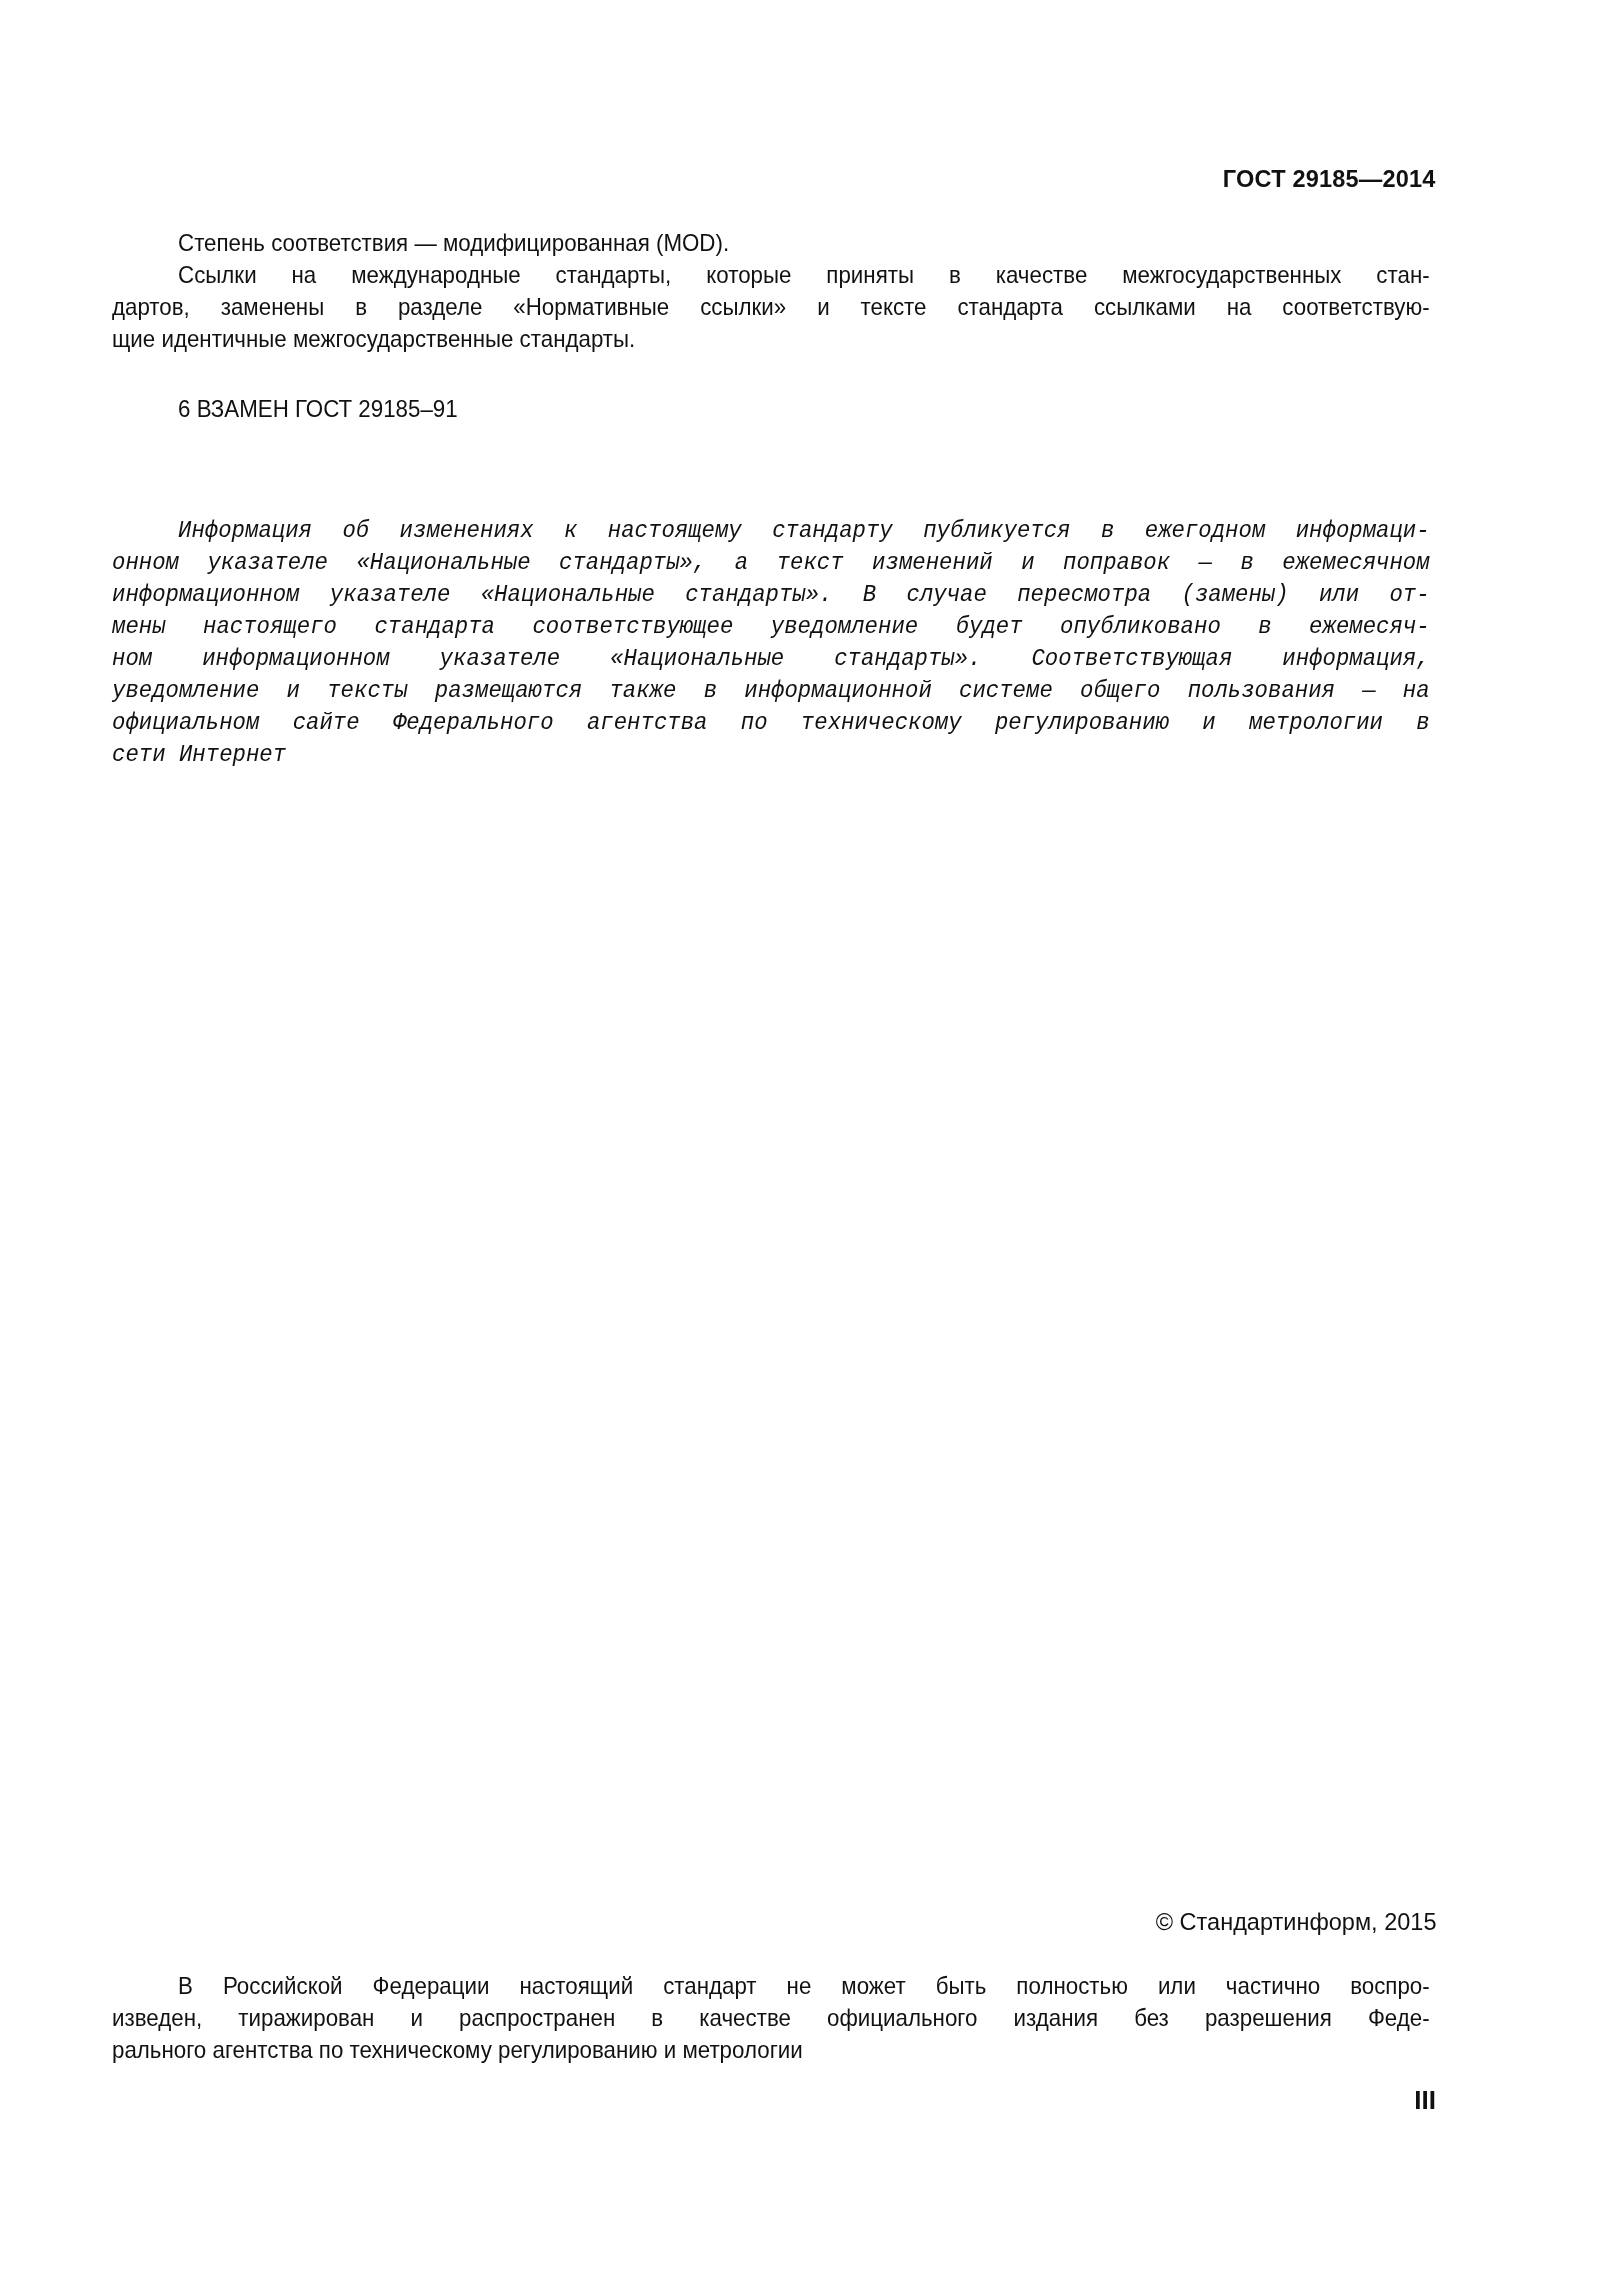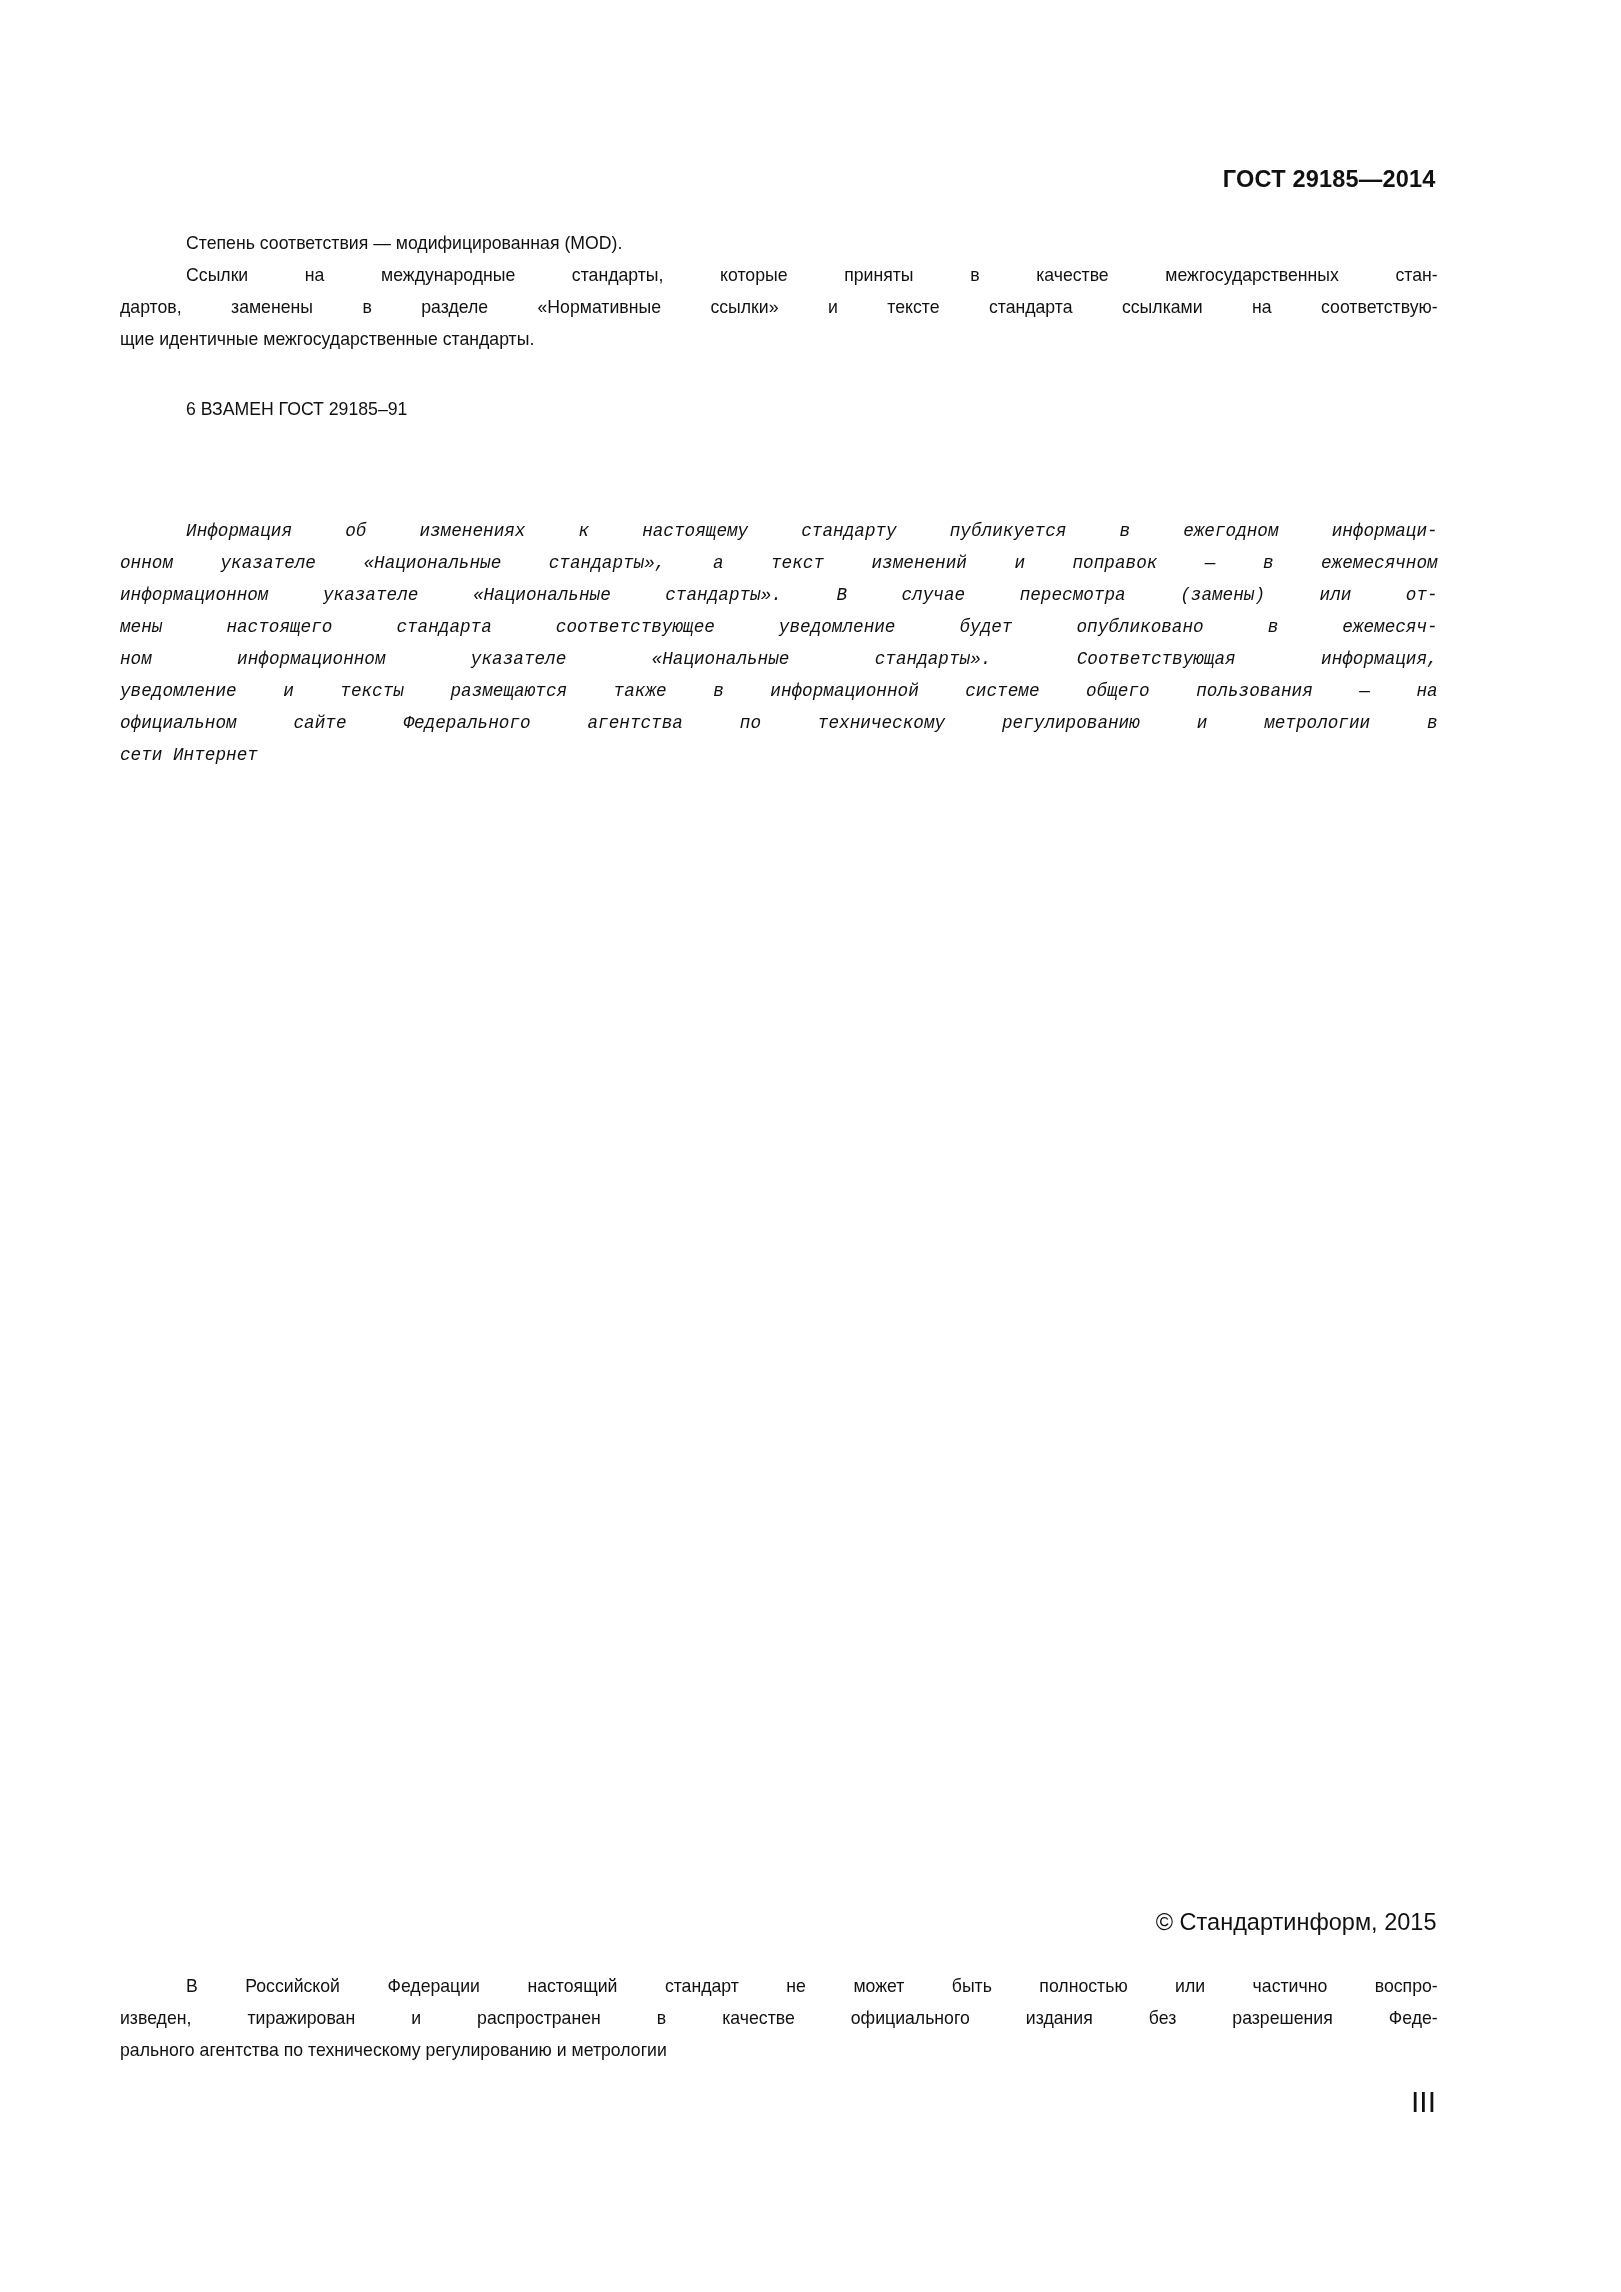--- a/index.html
+++ b/index.html
@@ -20,23 +20,23 @@
       top: 165px;
       right: 185px;
       font-size: 24.5px;
       font-weight: bold;
       letter-spacing: 0.2px;
       transform: scaleX(0.96);
       transform-origin: right center;
     }
     .block {
       position: absolute;
-      left: 120px;
+      left: 112px;
       width: 1318px;
-      font-size: 19px;
+      font-size: 24px;
       line-height: 32px;
     }
     .line {
       display: block;
       white-space: nowrap;
       text-align: justify;
       text-align-last: justify;
       transform: scaleX(0.93);
       transform-origin: left center;
       width: 107.5%;
@@ -60,22 +60,22 @@
       right: 185px;
       font-size: 24.5px;
       transform: scaleX(0.96);
       transform-origin: right center;
     }
     #reproduction { top: 1970px; }
     .page-number {
       position: absolute;
       top: 2085px;
       right: 185px;
-      font-size: 30px;
-      font-weight: normal;
+      font-size: 26px;
+      font-weight: bold;
     }
   </style>
 </head>
 <body>
 
 <div class="page-header">ГОСТ 29185—2014</div>
 
 <div class="block" id="conformance">
   <span class="line last indent">Степень соответствия — модифицированная (MOD).</span>
   <span class="line indent">Ссылки на международные стандарты, которые приняты в качестве межгосударственных стан-</span>

